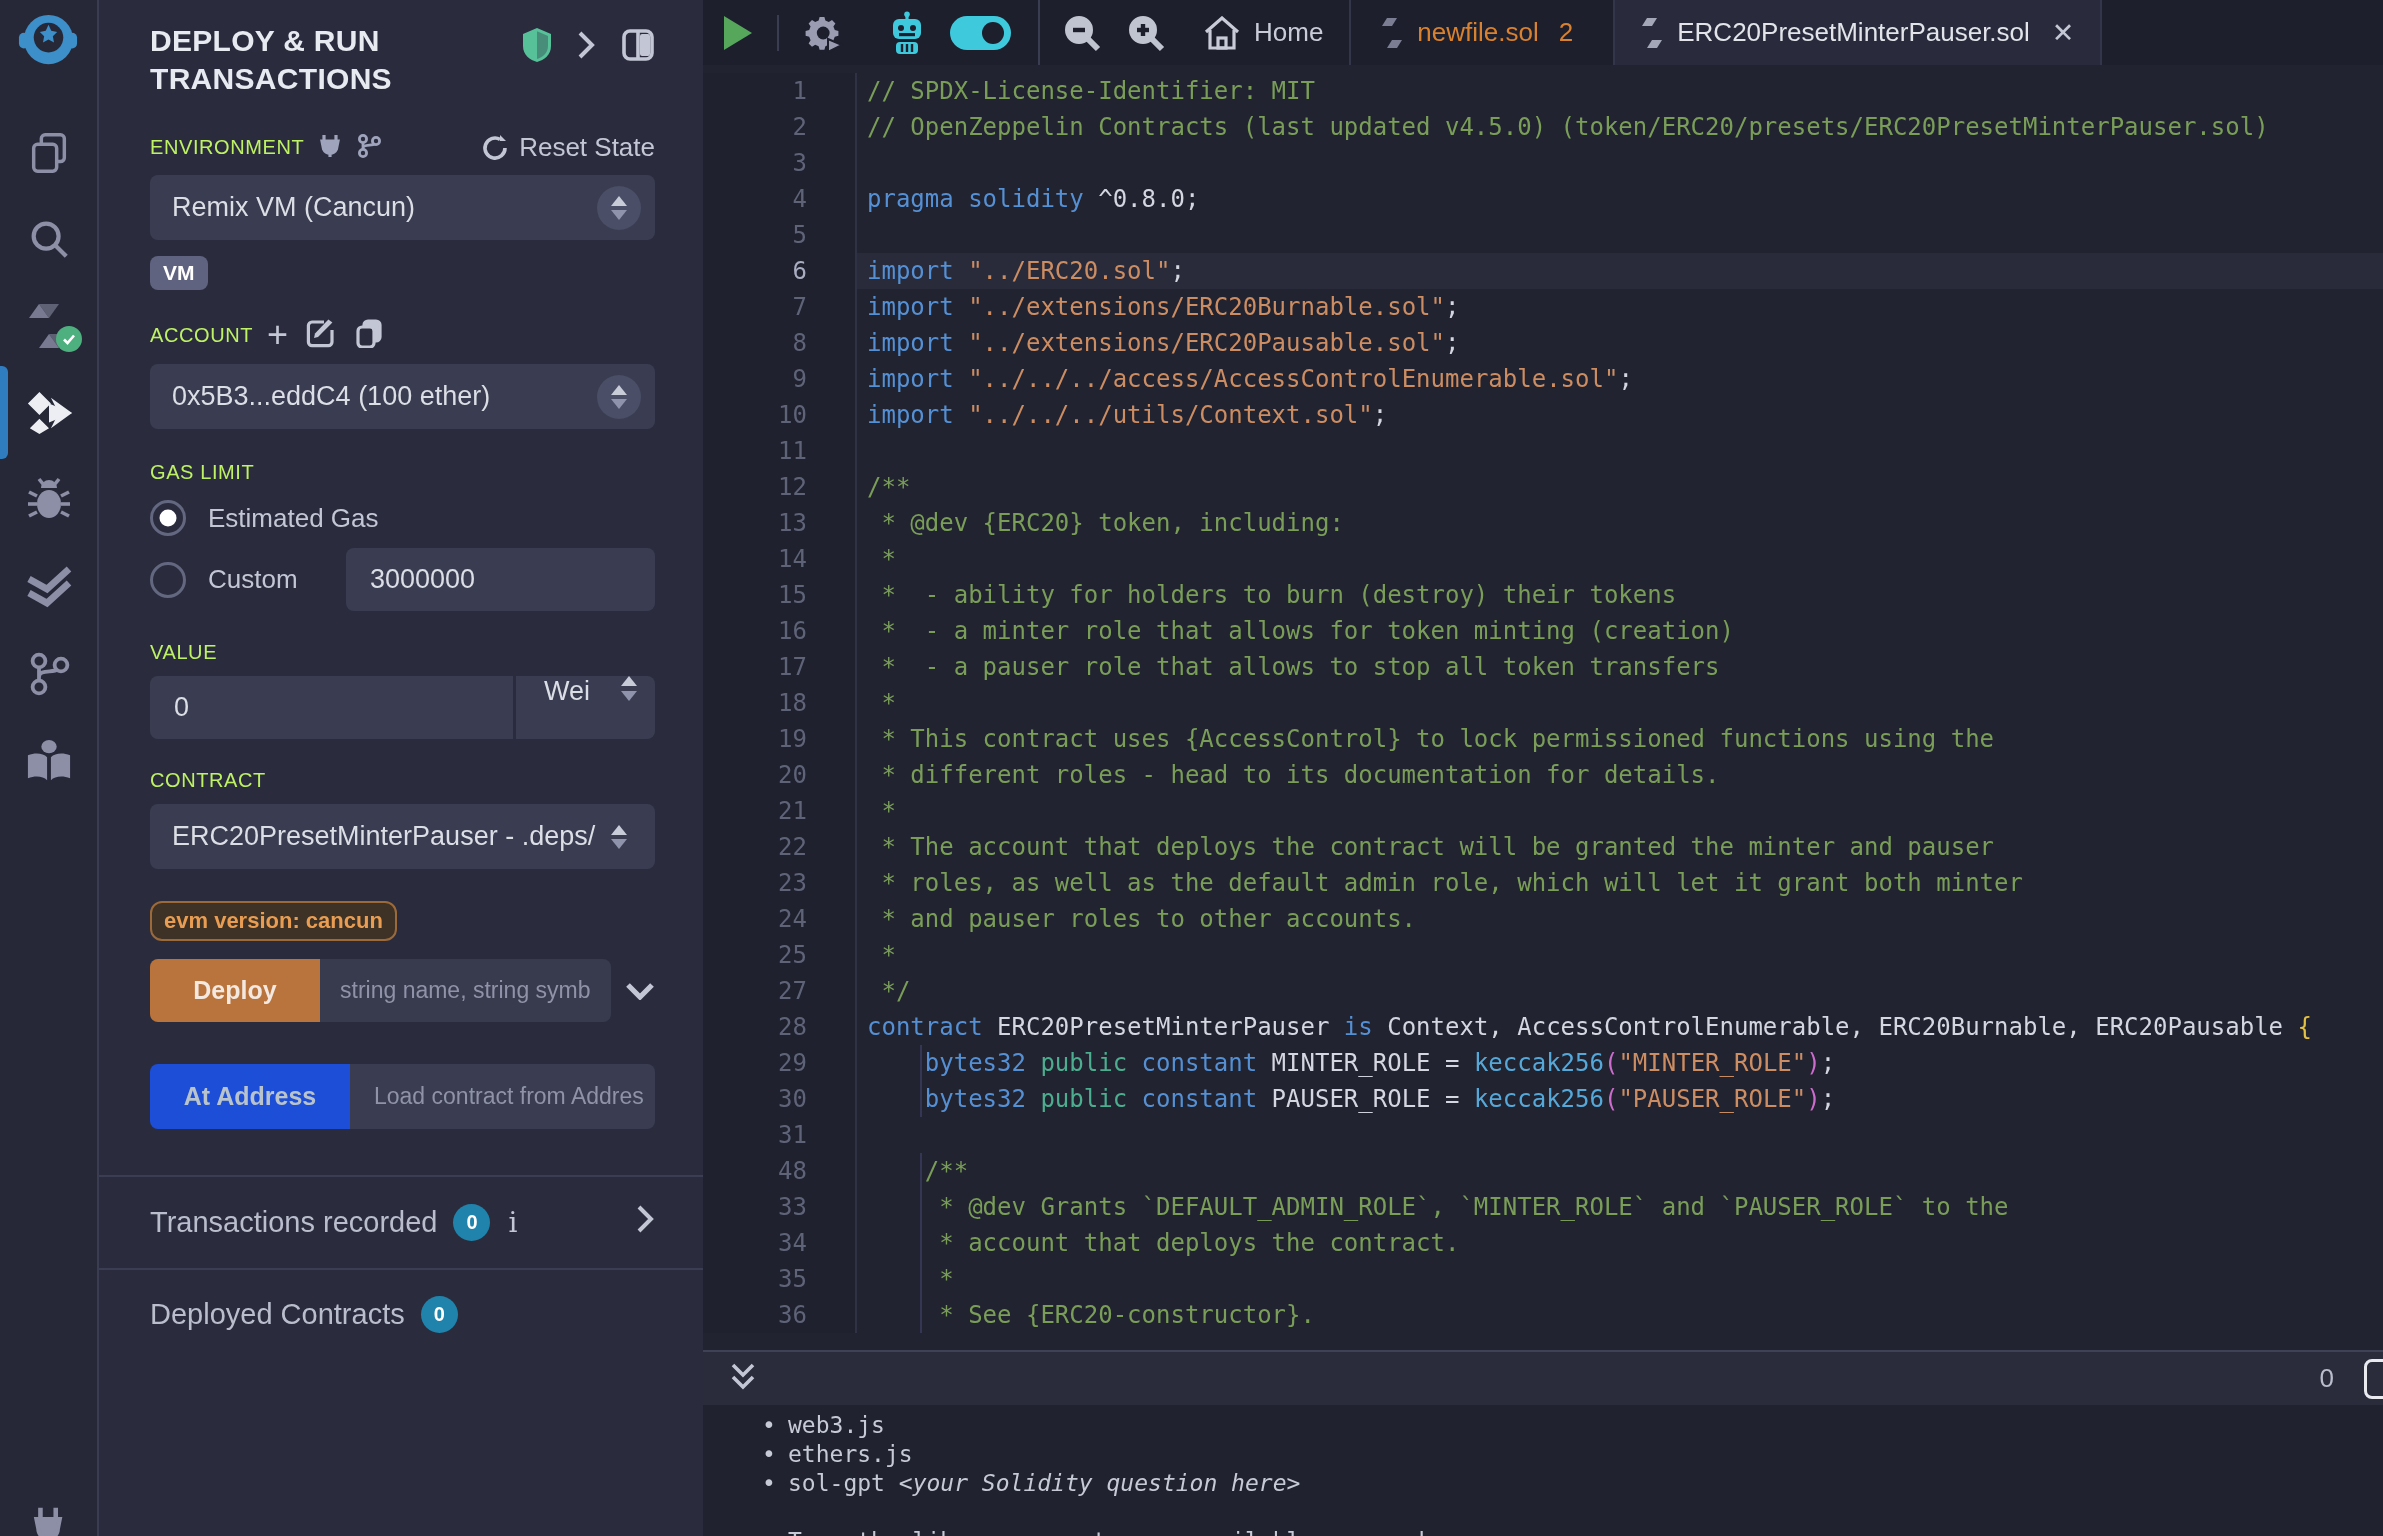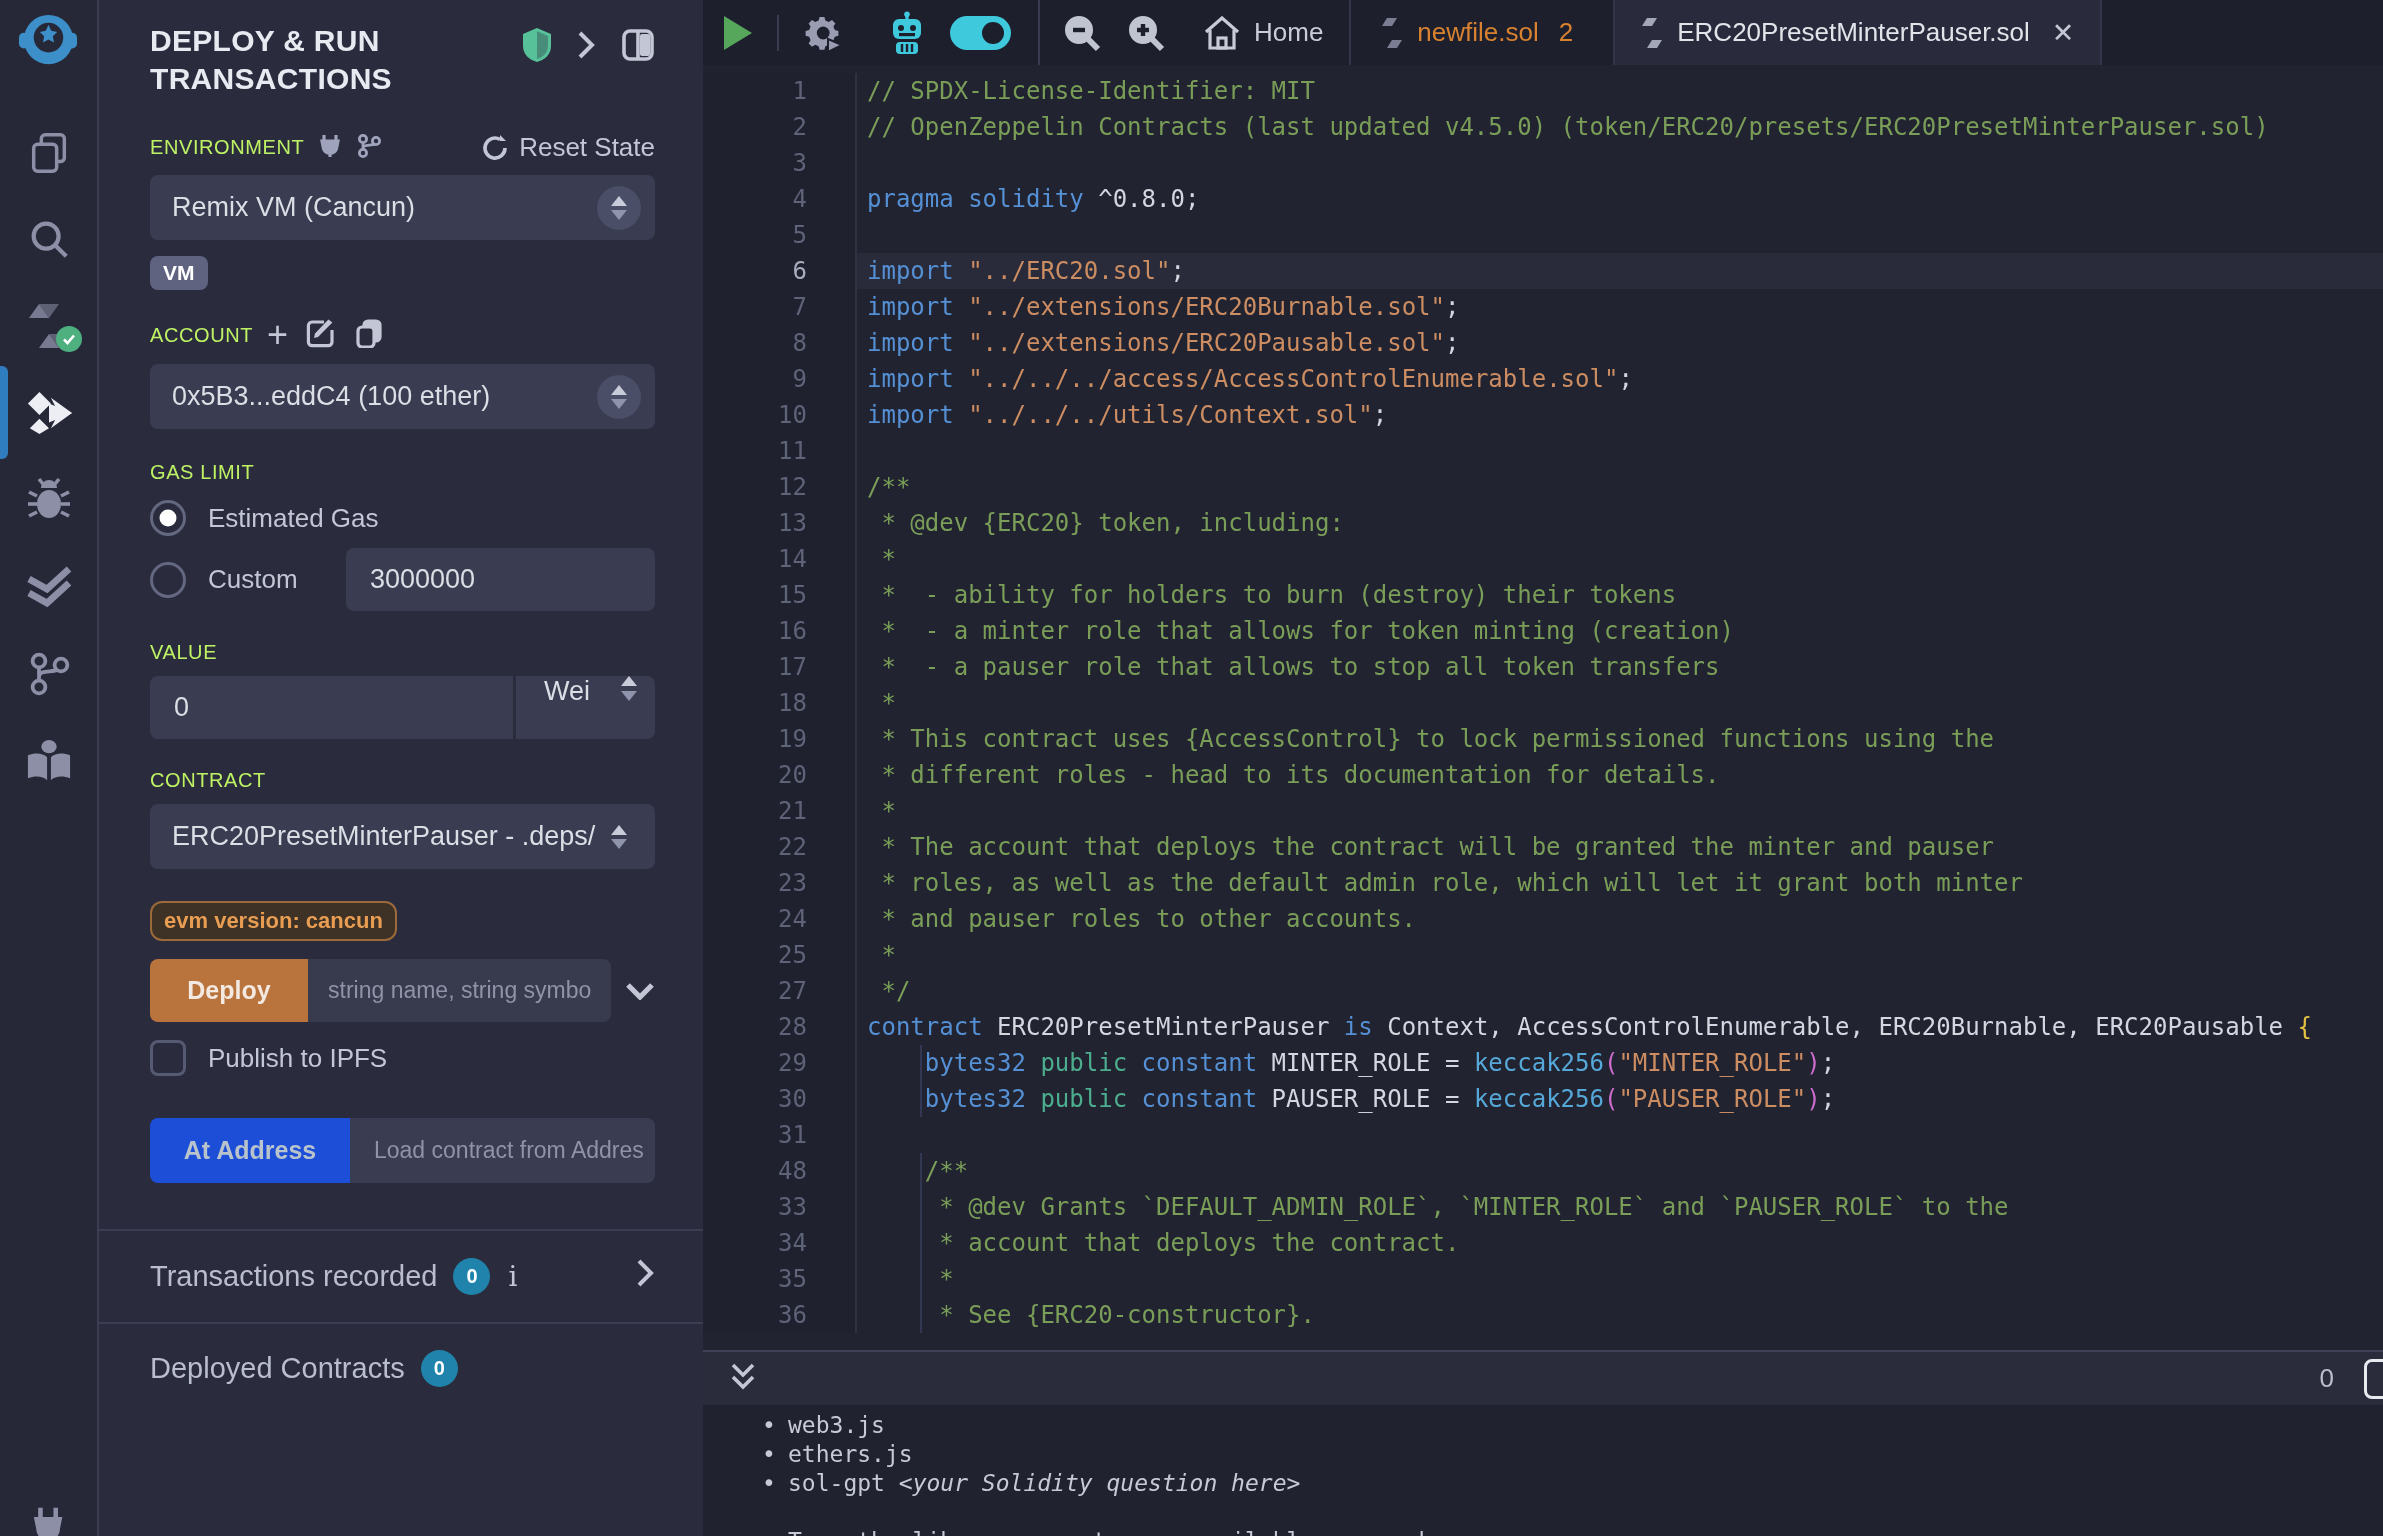--- a/index.html
+++ b/index.html
@@ -53,21 +53,21 @@
   .value-row { display:flex; margin-top:12px; }
   .value-input { width:363px; height:63px; background:#3a3d51; border:none; border-radius:8px 0 0 8px;
     color:#dcdee6; font-size:27px; padding:0 24px; font-family:"Liberation Sans",sans-serif; }
   .wei-box { margin-left:3px; flex:1; height:63px; background:#3a3d51; border-radius:0 8px 8px 0;
     display:flex; padding:0 18px 0 28px; cursor:pointer; }
   .wei-box .unit { color:#dcdee6; font-size:27px; flex:1; }
   .wei-arrows { display:flex; flex-direction:column; gap:5px; }
   .evm-badge { display:inline-block; margin-top:32px; border:2px solid #9c6a3a; background:#3d3225; color:#e99d52;
     font-size:22px; font-weight:bold; padding:5px 12px; border-radius:12px; }
   .deploy-row { display:flex; align-items:center; margin-top:18px; }
-  .deploy-btn { width:158px; height:63px; background:#b9733c; border:none; border-radius:8px 0 0 8px;
+  .deploy-btn { width:170px; height:63px; background:#b9733c; border:none; border-radius:8px 0 0 8px;
     color:#f3e9e1; font-size:25px; font-weight:bold; cursor:pointer; }
   .deploy-input { flex:1; height:63px; background:#383b4e; border:none; border-radius:0 8px 8px 0;
     font-size:23px; color:#dcdee6; padding:0 20px; font-family:"Liberation Sans",sans-serif; min-width:0; }
   .deploy-input::placeholder, .gas-input::placeholder, .addr-input::placeholder { color:#9093a8; }
   .deploy-caret { margin-left:14px; flex:none; cursor:pointer; display:flex; }
   .publish-row { display:flex; align-items:center; gap:22px; margin-top:18px; font-size:26px; color:#c3c6d4; }
   .checkbox { width:36px; height:36px; border:3px solid #565a72; border-radius:8px; cursor:pointer; }
   .ataddr-row { display:flex; margin-top:42px; }
   .ataddr-btn { width:200px; height:65px; background:#1d4ed8; border:none; border-radius:8px 0 0 8px;
     color:#b9c3cb; font-size:25px; font-weight:bold; cursor:pointer; }
@@ -345,24 +345,20 @@
     <div class="deploy-row">
       <button class="deploy-btn">Deploy</button>
       <input class="deploy-input" placeholder="string name, string symbol" style="">
       <span class="deploy-caret">
         <svg width="30" height="18" viewBox="0 0 15 9" fill="none" stroke="#c3c6d4" stroke-width="2.6">
             <path d="M1.5 1.5 L7.5 7.5 L13.5 1.5"></path>
           </svg>
       </span>
     </div>
 
-    <div class="publish-row">
-      <span class="checkbox"></span>
-      <span>Publish to IPFS</span>
-    </div>
 
     <div class="ataddr-row">
       <button class="ataddr-btn">At Address</button>
       <input class="addr-input" placeholder="Load contract from Addres" style="">
     </div>
 
     <div class="panel-div"></div>
     <div class="foot-row">
       <span>Transactions recorded</span>
       <span class="count-badge">0</span>

